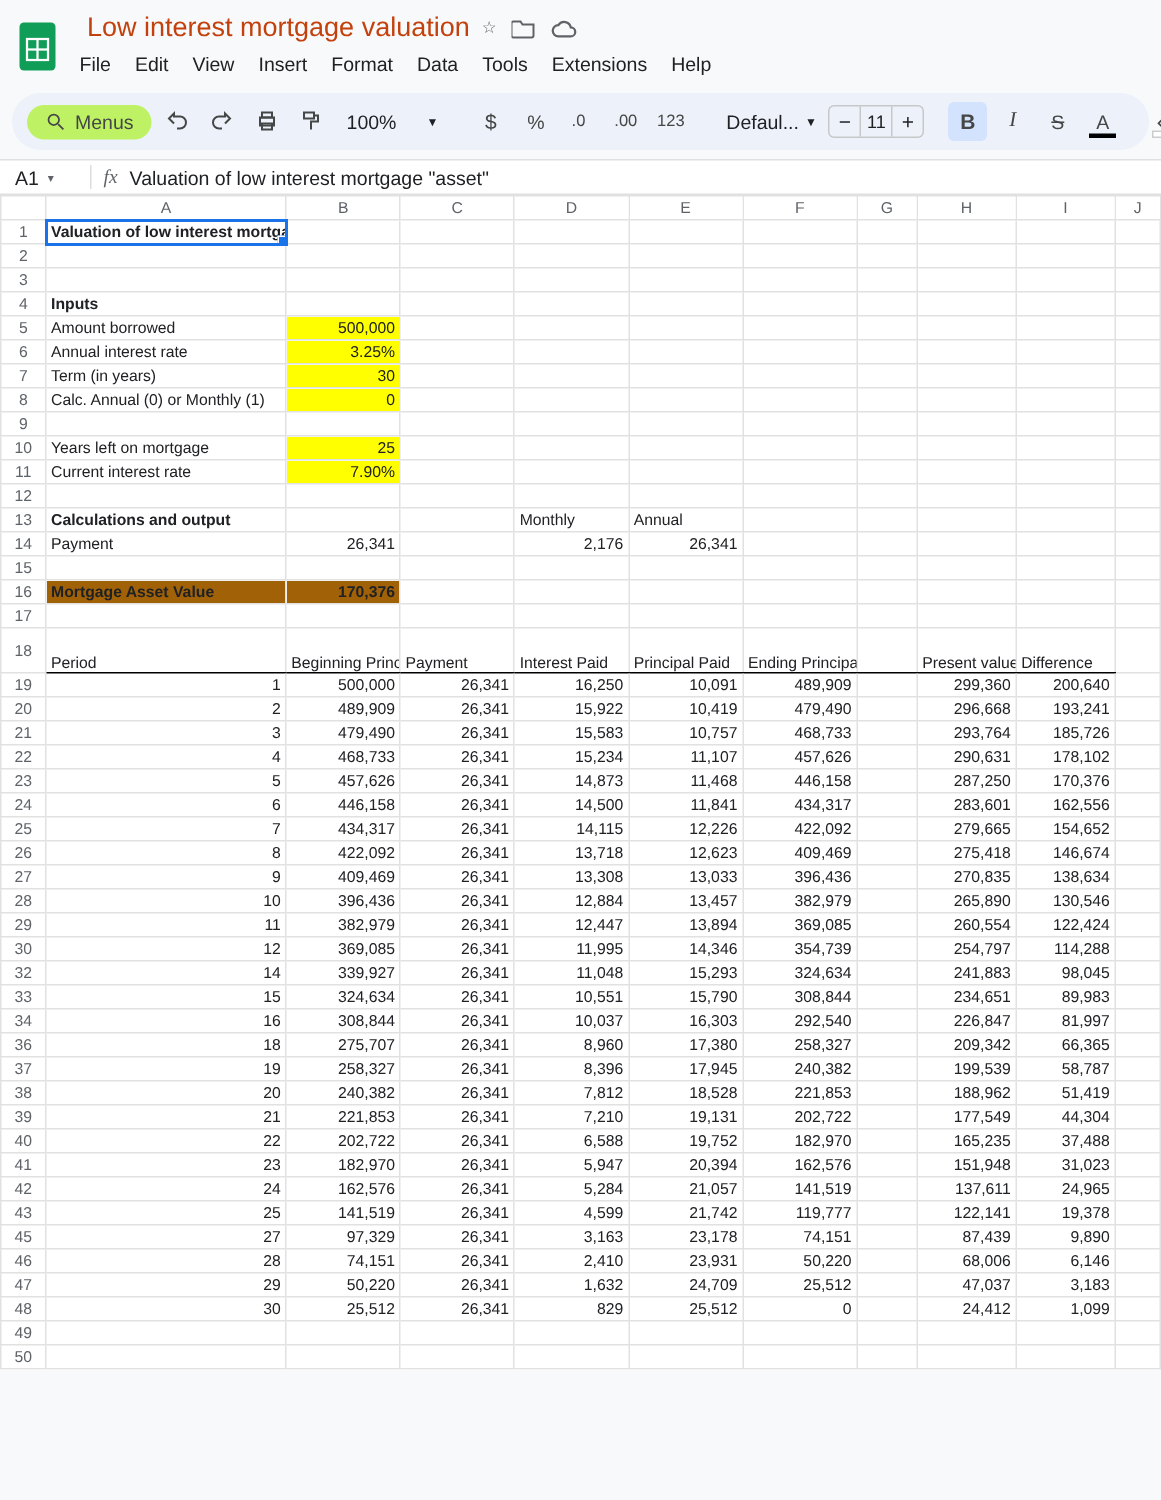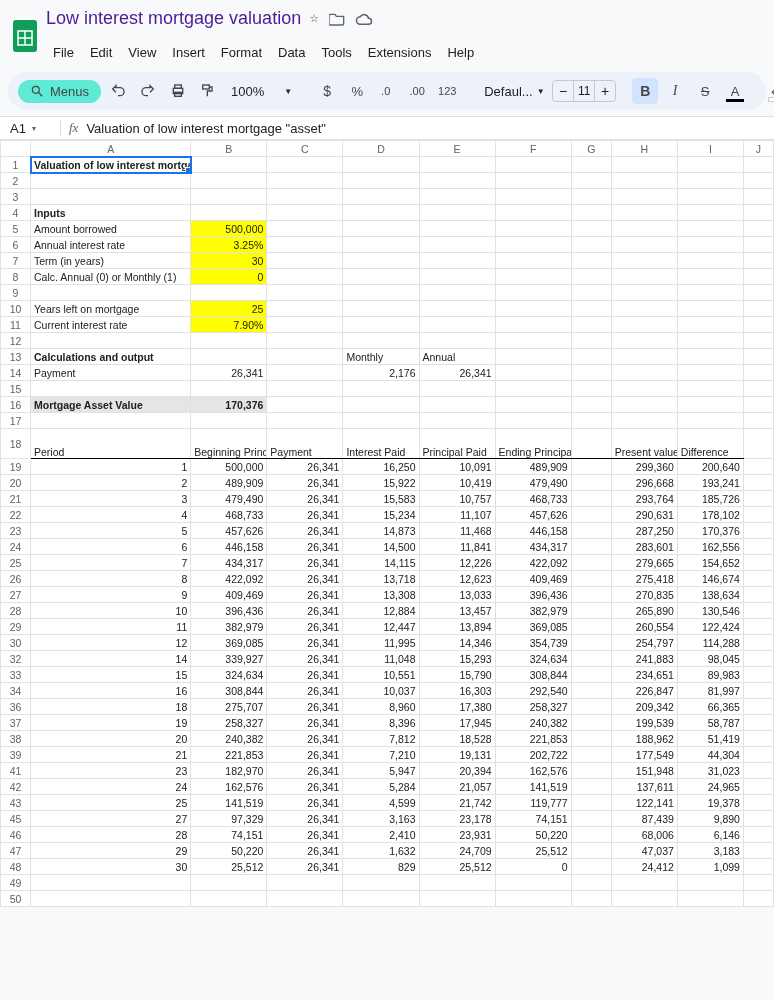--- a/index.html
+++ b/index.html
@@ -5,32 +5,32 @@
   * { box-sizing: border-box; }
   html, body { margin: 0; padding: 0; font-family: Arial, sans-serif; font-size: 11px; color: #202124; background: #f8f9fa; }
   body { width: 774px; }
 
   
   .titlebar { display: flex; align-items: center; padding: 8px 12px 2px 12px; }
   .doc-icon { width: 26px; height: 34px; display:flex; align-items:center; justify-content:center; margin-right:8px;}
   .doc-icon svg { width: 26px; height: 34px; }
   .title-col { display:flex; flex-direction:column; }
   .title-row { display:flex; align-items:center; gap:8px; }
-  .doc-title { font-size: 18px; color:#4c1d95; }
+  .doc-title { font-size: 18px; color:#c2410c;margin-left:12px; }
   .title-icons { display:flex; gap:10px; color:#5f6368; }
   .title-icons span { cursor:pointer; }
 
   
-  .menubar { display:flex; gap:2px; padding:0; margin-top:12px;}
+  .menubar { display:flex; gap:2px; padding:0; margin-top:2px;}
   .menubar span { padding: 4px 7px; font-size:13px; border-radius:4px; cursor:pointer; }
 
   
   .toolbar { display:flex; align-items:center; gap:4px; padding:6px 10px; background:#edf2fa; margin:6px 8px; border-radius:24px; }
   .tool-btn { display:flex; align-items:center; justify-content:center; min-width:26px; height:26px; border-radius:4px; cursor:pointer; color:#444746;}
-  .menus-pill { display:flex; align-items:center; gap:6px; padding:4px 12px; border-radius:16px; background:#5eead4; font-size:13px; color:#444746;}
+  .menus-pill { display:flex; align-items:center; gap:6px; padding:4px 12px; border-radius:16px; background:#bef264; font-size:13px; color:#444746;}
   .divider { width:1px; height:20px; background:#c7c7c7; margin:0 4px;}
   .zoom { font-size:13px; padding:0 6px; display:flex; align-items:center; gap:20px;}
   .font-dd { font-size:13px; padding:0 8px; display:flex; align-items:center; gap:4px; min-width:60px;}
   .size-box { display:flex; align-items:center; border:1px solid #c7c7c7; border-radius:4px; height:22px;}
   .size-box .pm { width:20px; text-align:center; cursor:pointer; font-size:14px;}
   .size-box .val { width:22px; text-align:center; border-left:1px solid #c7c7c7; border-right:1px solid #c7c7c7; height:100%; display:flex; align-items:center; justify-content:center; font-size:12px;}
   .bold-active { background:#d3e3fd; }
   .text-color-btn { position:relative; }
   .text-color-btn::after { content:''; position:absolute; left:4px; right:4px; bottom:2px; height:3px; background:#000; }
   .fill-color-btn { position:relative; }
@@ -49,21 +49,21 @@
   .sheet th { background:#fff; color:#5f6368; font-weight:normal; position:relative;}
   .sheet .rowhdr { width:30px; text-align:center; background:#fff; color:#5f6368;}
   .colA { width:160px; } .colB{width:76px} .colC{width:76px} .colD{width:76px} .colE{width:76px} .colF{width:76px} .colG{width:40px} .colH{width:66px} .colI{width:66px} .colJ{width:30px}
   .sheet td { padding:0 3px; }
   .sel-col { background:#d3e3fd; color:#0b57d0; }
   .sel-row { background:#d3e3fd; color:#0b57d0; }
   .sel-cell { outline:2px solid #1a73e8; outline-offset:-1px; position:relative;}
   .sel-cell::after { content:''; position:absolute; right:-3px; bottom:-3px; width:6px; height:6px; background:#1a73e8; border:1px solid #fff;}
   .bold { font-weight:bold; }
   .yellow { background:#ffff00; }
-  .green { background:#e5e5e5; }
+  .green { background:#a16207; }
   .ralign { text-align:right; }
   .lalign { text-align:left; }
   .wrap { white-space:normal; line-height:1.15; vertical-align:bottom;}
   .bbottom { border-bottom:1px solid #000 !important; }
   .overflow-vis { overflow:visible; }
   svg { display:block; }
 </style>
 </head>
 <body>
 
@@ -685,20 +685,33 @@
         <td class="ralign">26,341</td>
         <td class="ralign">7,210</td>
         <td class="ralign">19,131</td>
         <td class="ralign">202,722</td>
         <td></td>
         <td class="ralign">177,549</td>
         <td class="ralign">44,304</td>
         <td></td>
       </tr>
       <tr>
+        <th class="rowhdr">40</th>
+        <td class="ralign">22</td>
+        <td class="ralign">202,722</td>
+        <td class="ralign">26,341</td>
+        <td class="ralign">6,588</td>
+        <td class="ralign">19,752</td>
+        <td class="ralign">182,970</td>
+        <td></td>
+        <td class="ralign">165,235</td>
+        <td class="ralign">37,488</td>
+        <td></td>
+      </tr>
+      <tr>
         <th class="rowhdr">41</th>
         <td class="ralign">23</td>
         <td class="ralign">182,970</td>
         <td class="ralign">26,341</td>
         <td class="ralign">5,947</td>
         <td class="ralign">20,394</td>
         <td class="ralign">162,576</td>
         <td></td>
         <td class="ralign">151,948</td>
         <td class="ralign">31,023</td>

